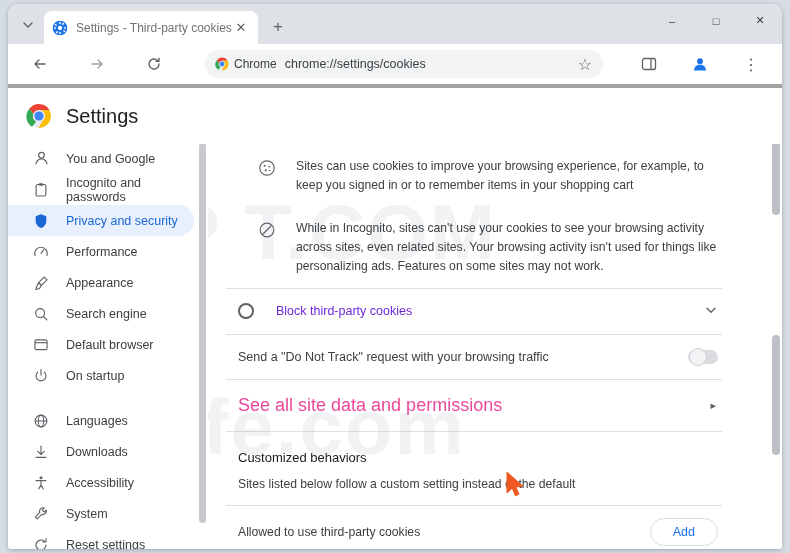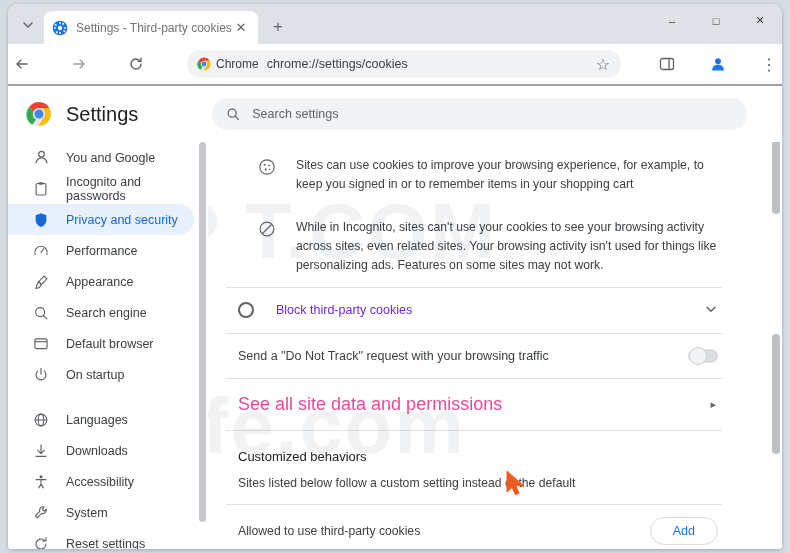--- a/index.html
+++ b/index.html
@@ -116,23 +116,23 @@
     color: #3c4043;
     font-size: 11px;
   }
 
   
   .toolbar {
     height: 40px;
     background: #ffffff;
     display: flex;
     align-items: center;
-    padding: 0 0;
-    flex: none;
-    border-bottom: 2px solid #a3a3a3;
+    padding: 0 18px;
+    flex: none;
+    border-bottom: 4px solid #a3a3a3;
     gap: 23px;
   }
   .nav-btn {
     width: 28px;
     height: 28px;
     margin-right: 6px;
     display: flex;
     align-items: center;
     justify-content: center;
     color: #5f6368;
@@ -576,29 +576,20 @@
       <span class="chrome-logo">
         <svg width="26" height="26" viewBox="0 0 24 24">
           <circle cx="12" cy="12" r="11" fill="#e8eaed"></circle>
           <path d="M12 1a11 11 0 0 1 9.5 5.5H12a5.5 5.5 0 0 0-5.2 3.7L3.1 5.4A11 11 0 0 1 12 1z" fill="#ea4335"></path>
           <path d="M3.1 5.4l3.7 4.8A5.5 5.5 0 0 0 9.4 17L5.6 22A11 11 0 0 1 3.1 5.4z" fill="#34a853"></path>
           <path d="M21.5 6.5A11 11 0 0 1 12 23h-.4l3.8-6.6A5.5 5.5 0 0 0 12 6.5z" fill="#fbbc05"></path>
           <circle cx="12" cy="12" r="4.2" fill="#4285f4"></circle>
         </svg>
       </span>
       <span class="settings-title">Settings</span>
-      <div class="search-settings">
-        <span class="s-icon">
-          <svg width="14" height="14" viewBox="0 0 16 16">
-              <circle cx="7" cy="7" r="4.6" stroke="#5f6368" stroke-width="1.4" fill="none"></circle>
-              <line x1="10.5" y1="10.5" x2="14" y2="14" stroke="#5f6368" stroke-width="1.4" stroke-linecap="round"></line>
-            </svg>
-        </span>
-        <span class="s-text">Search settings</span>
-      </div>
     </div>
 
     <div class="body-area">
 
       <div class="sidebar">
 
         <div class="side-item">
           <span class="si-icon">
             <svg width="17" height="17" viewBox="0 0 18 18">
                 <circle cx="9" cy="5.6" r="3" stroke="#5f6368" stroke-width="1.3" fill="none"></circle>

